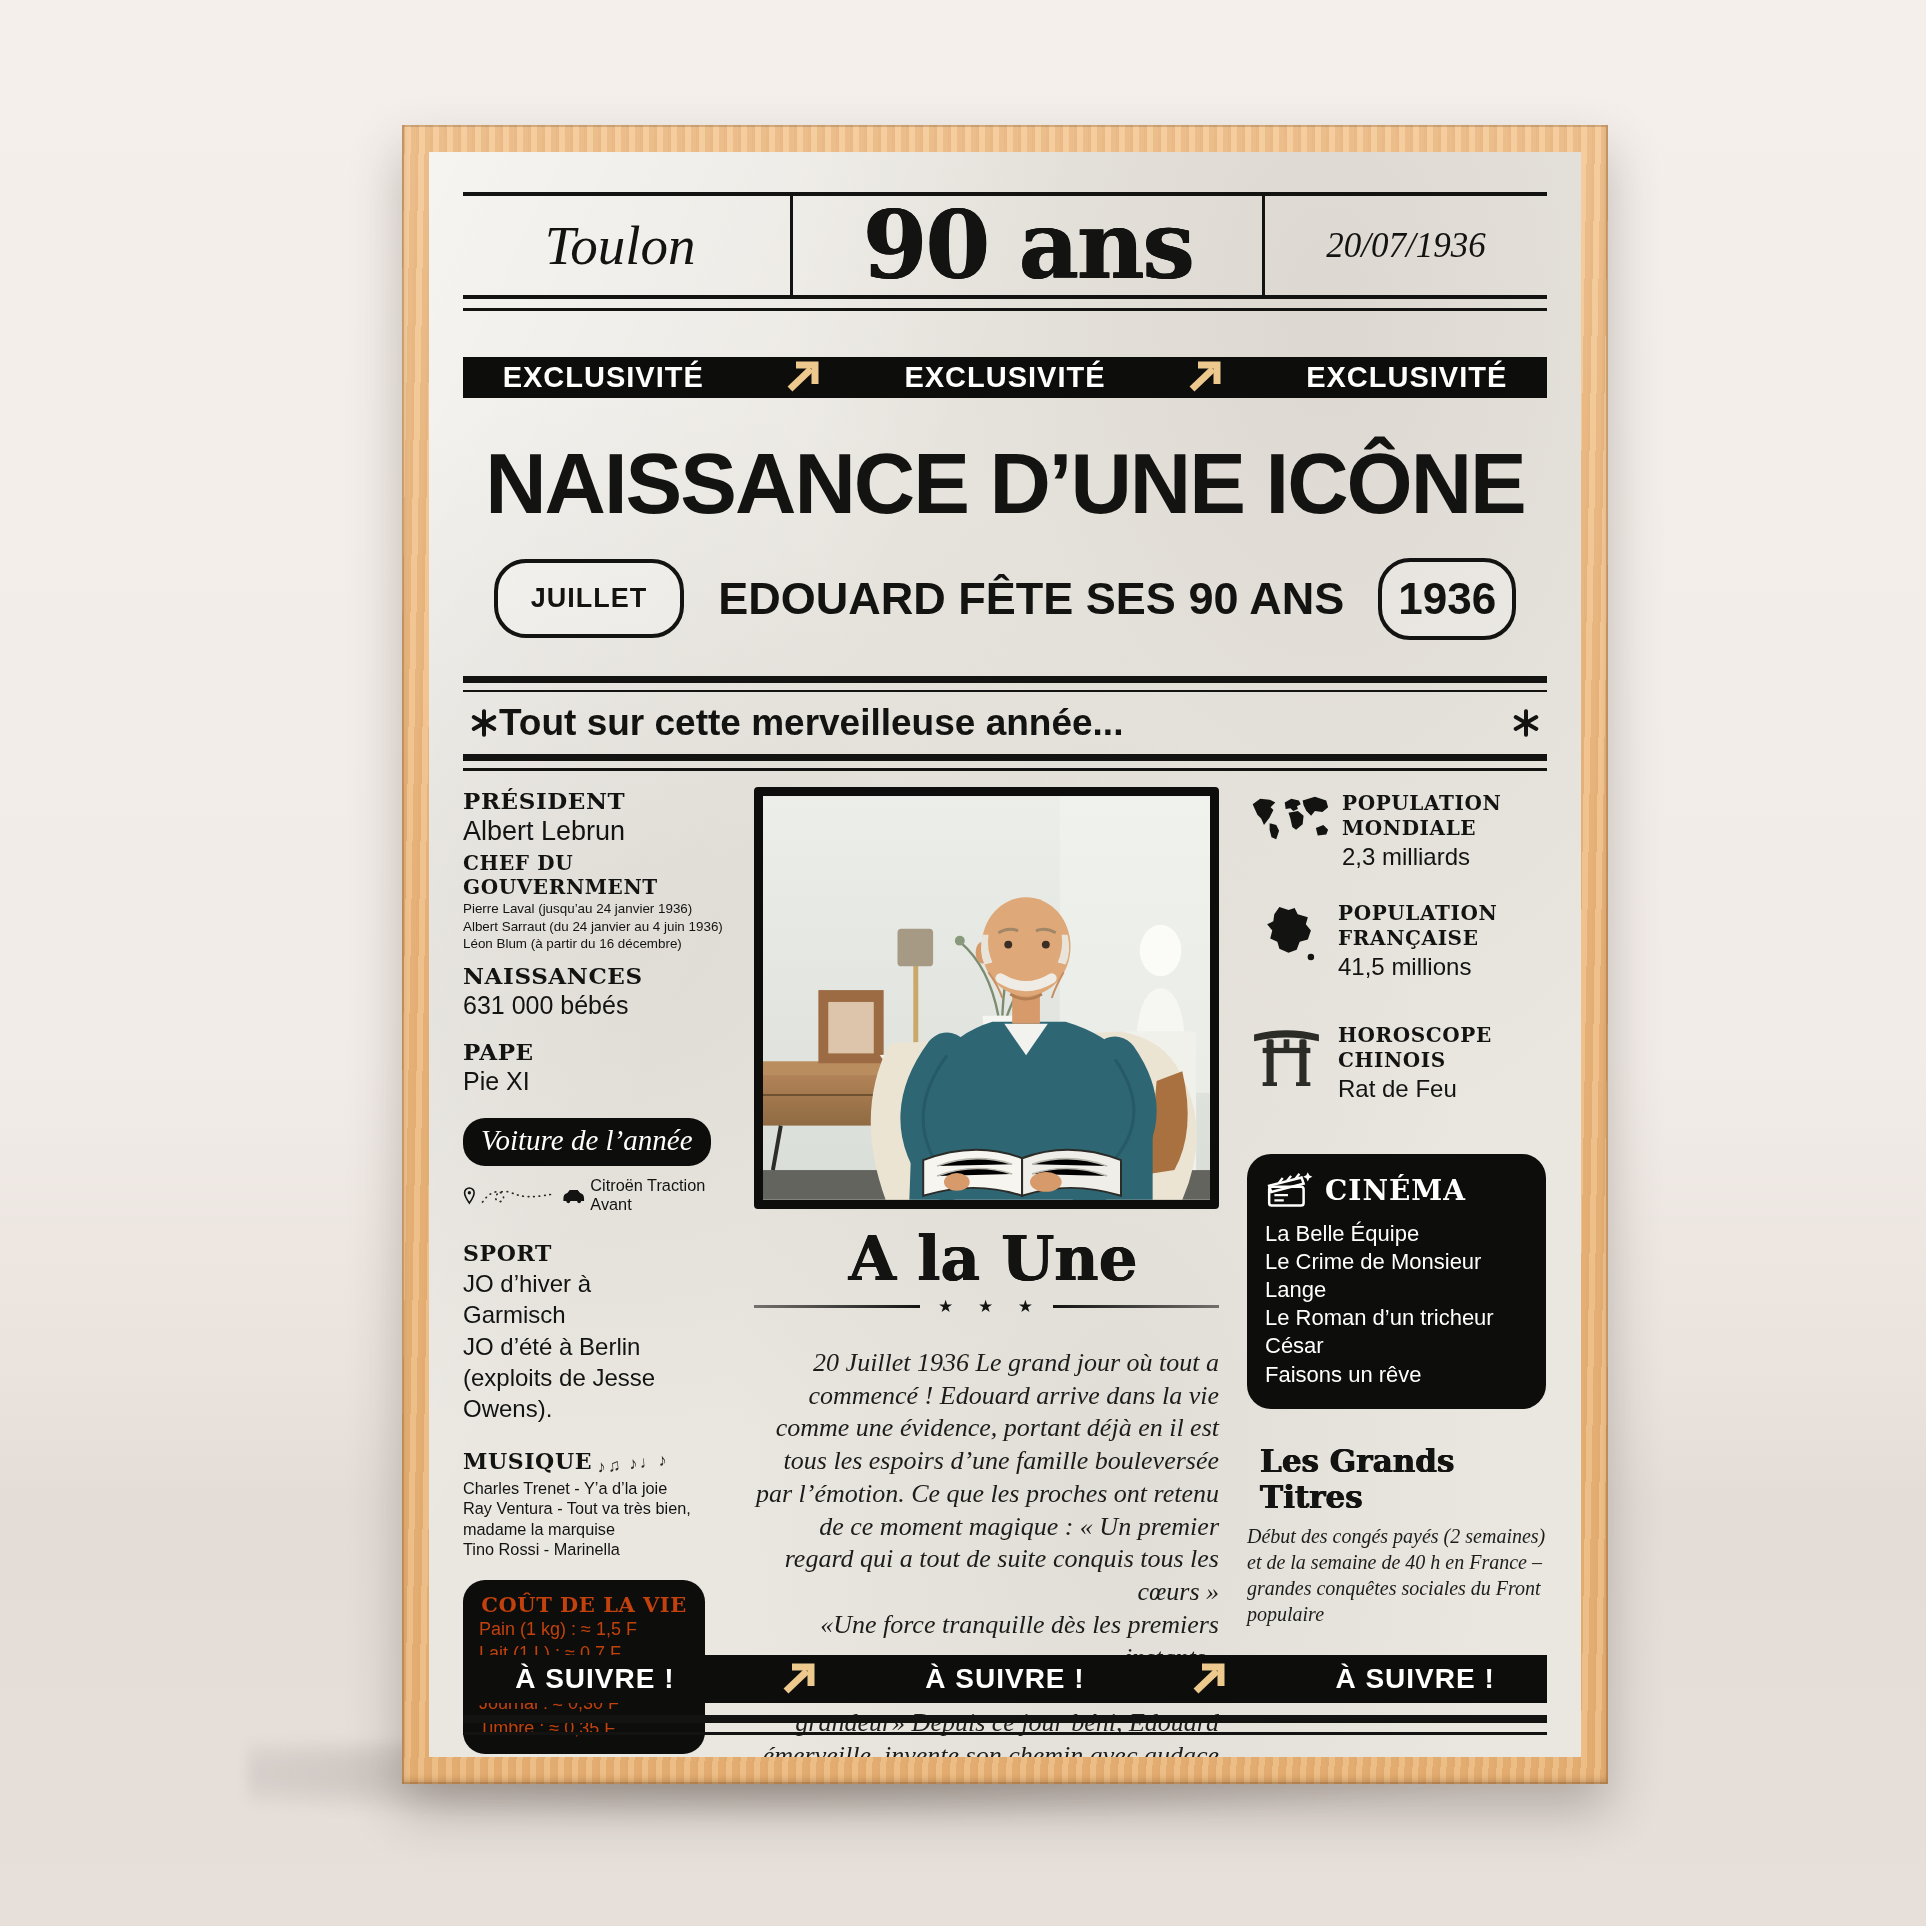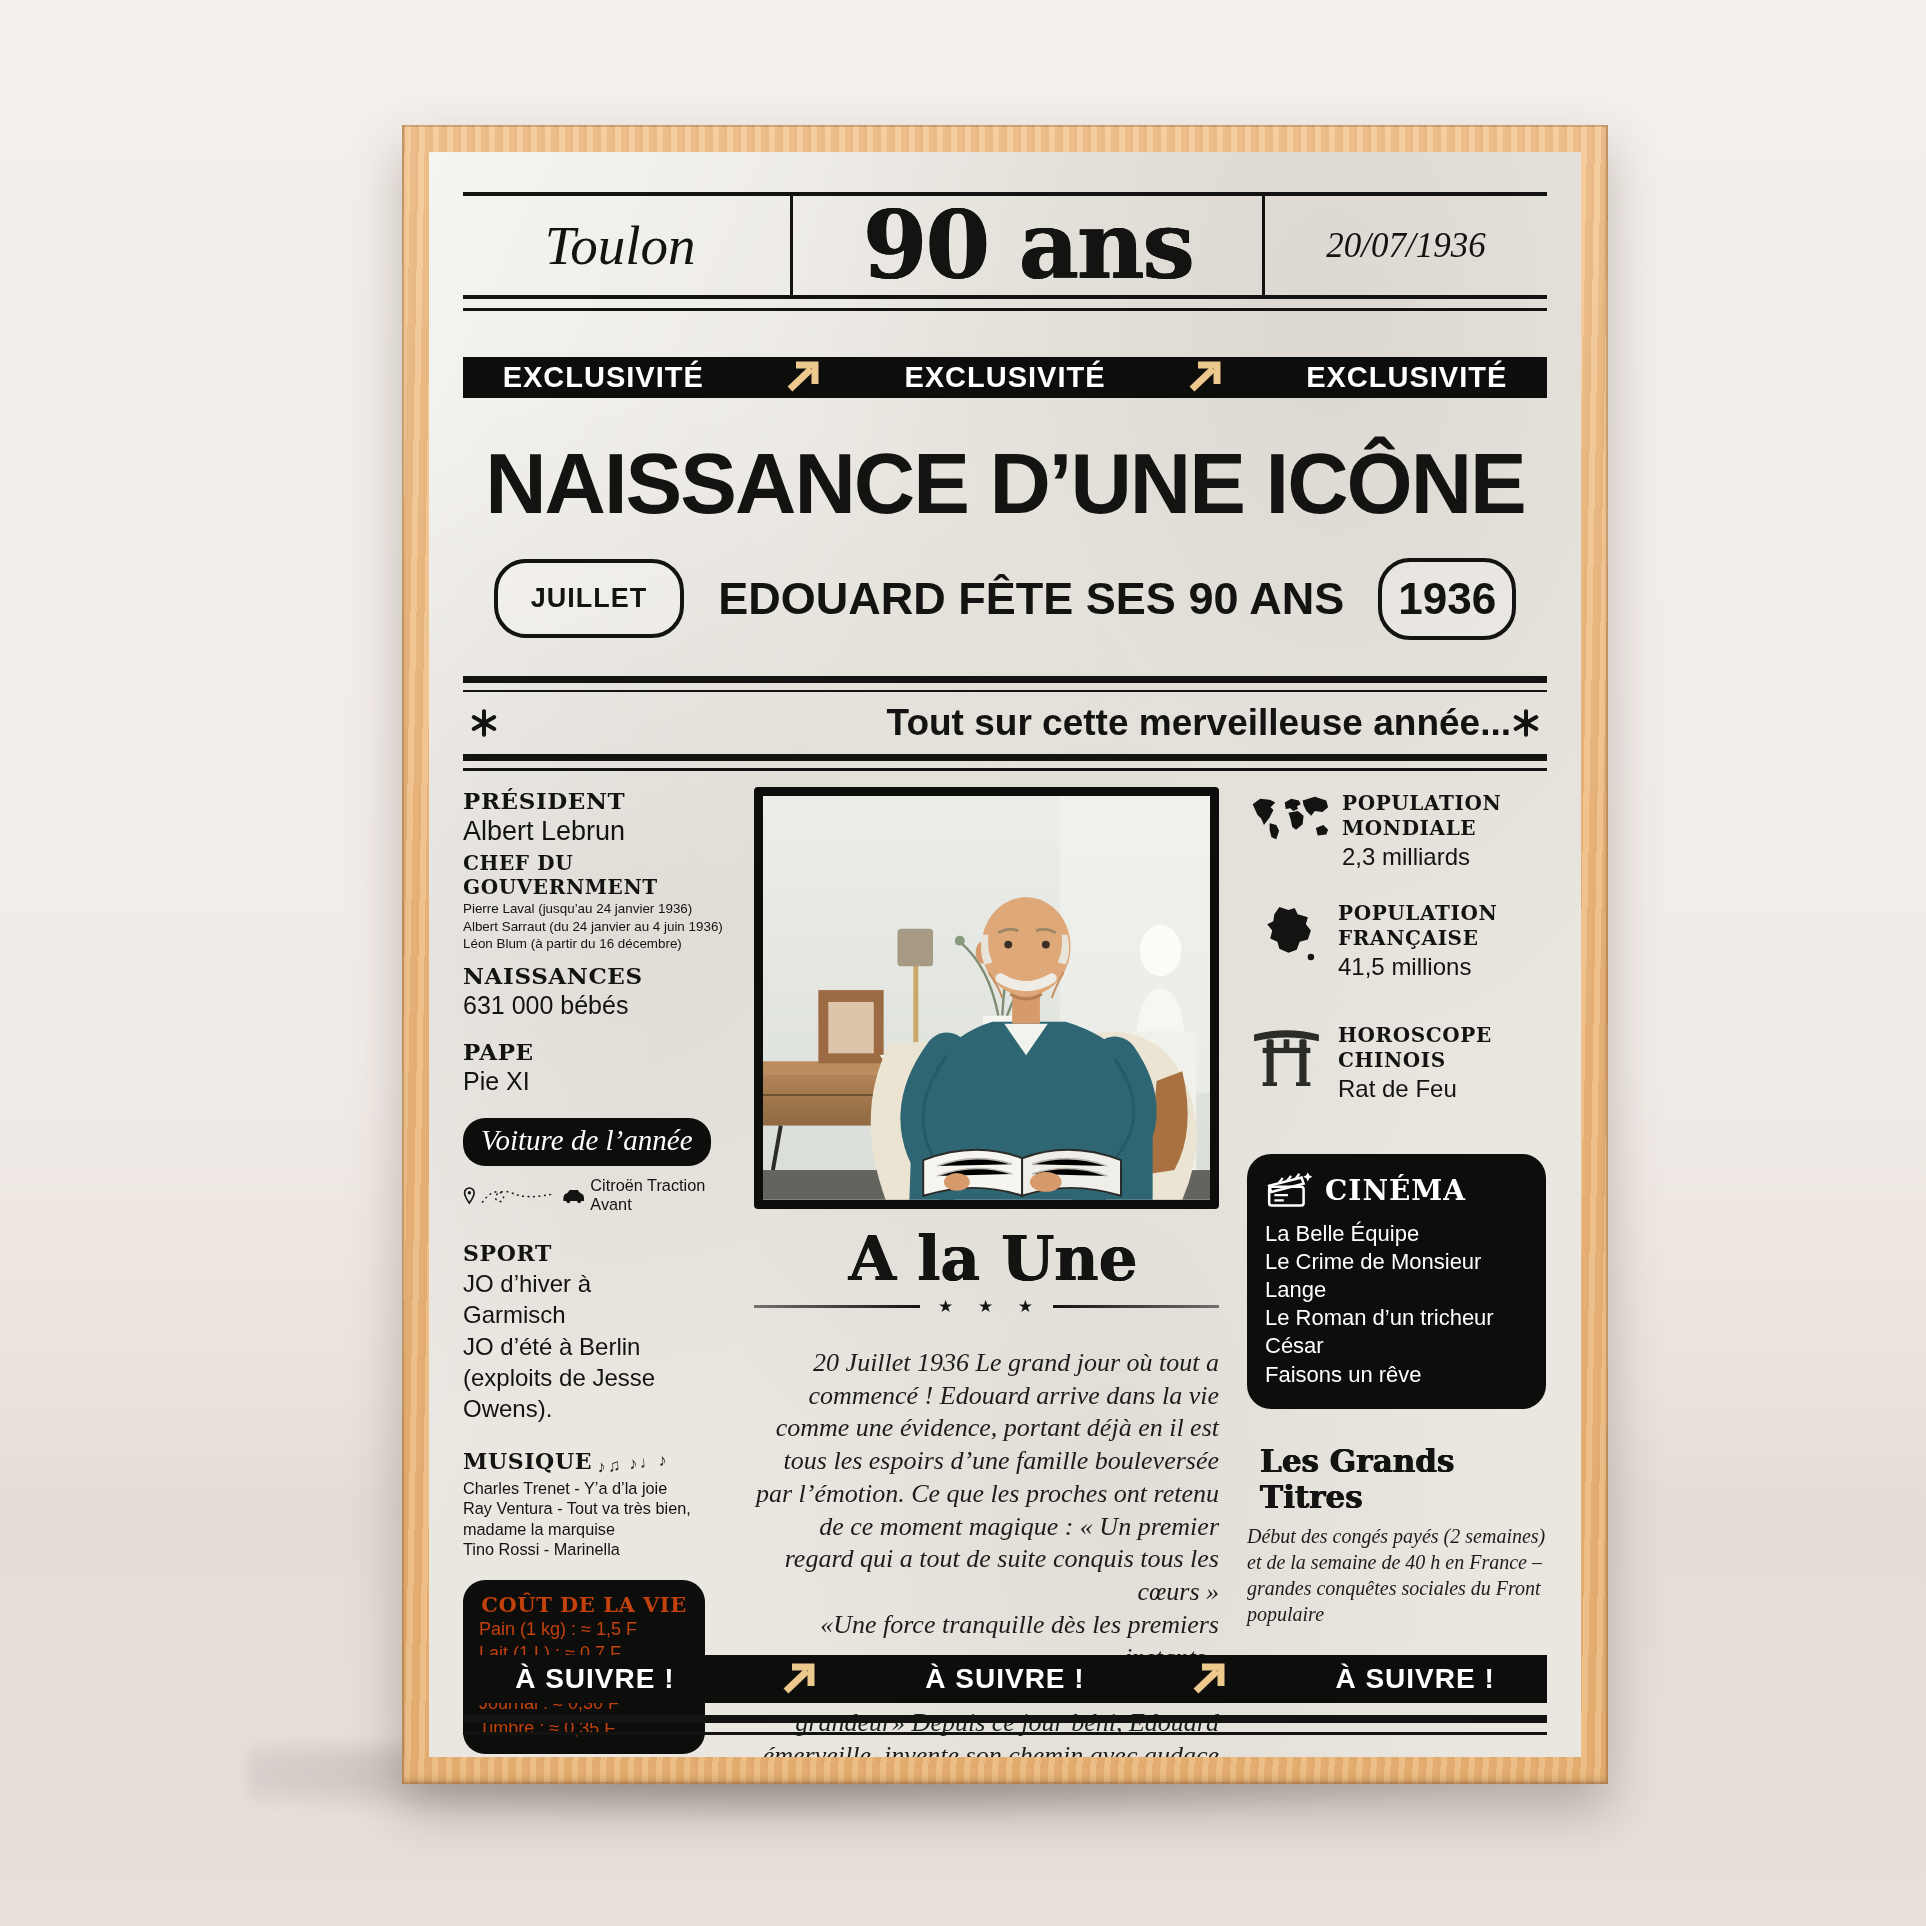--- a/index.html
+++ b/index.html
@@ -68,21 +68,21 @@
   }
   .subhead{margin-top:32px;display:flex;align-items:center;justify-content:center;gap:34px;}
   .badge{border:4px solid #131312;border-radius:28px;font-weight:800;display:flex;align-items:center;justify-content:center;background:rgba(255,255,255,.25);}
   .badge.month{font-size:27px;letter-spacing:1px;padding:20px 33px;border-radius:32px;}
   .badge.year{font-size:44px;padding:12px 16px;border-radius:32px;}
   .subhead .st{font-size:45px;font-weight:800;letter-spacing:0;}
 
   
   .band{margin-top:36px;}
   .tagline{margin-top:10px;display:flex;align-items:center;justify-content:space-between;padding:0 6px;}
-  .tagline .txt{font-size:37px;font-weight:800;flex:1;text-align:right;}
+  .tagline .txt{font-size:37px;font-weight:800;flex:1;text-align:left;}
   .spoke{width:30px;height:30px;}
 
   
   .columns{margin-top:16px;flex:1 1 auto;display:grid;grid-template-columns:263px 465px 299px;gap:28px;min-height:0;}
   .lab{font-size:23px;letter-spacing:0.6px;}
   .lab.sm{font-size:20px;}
   .val{font-size:25px;margin-top:2px;}
   .fineline{font-size:13.4px;line-height:1.18;margin-top:2px;}
   .sec{margin-top:18px;}
   .pill{

